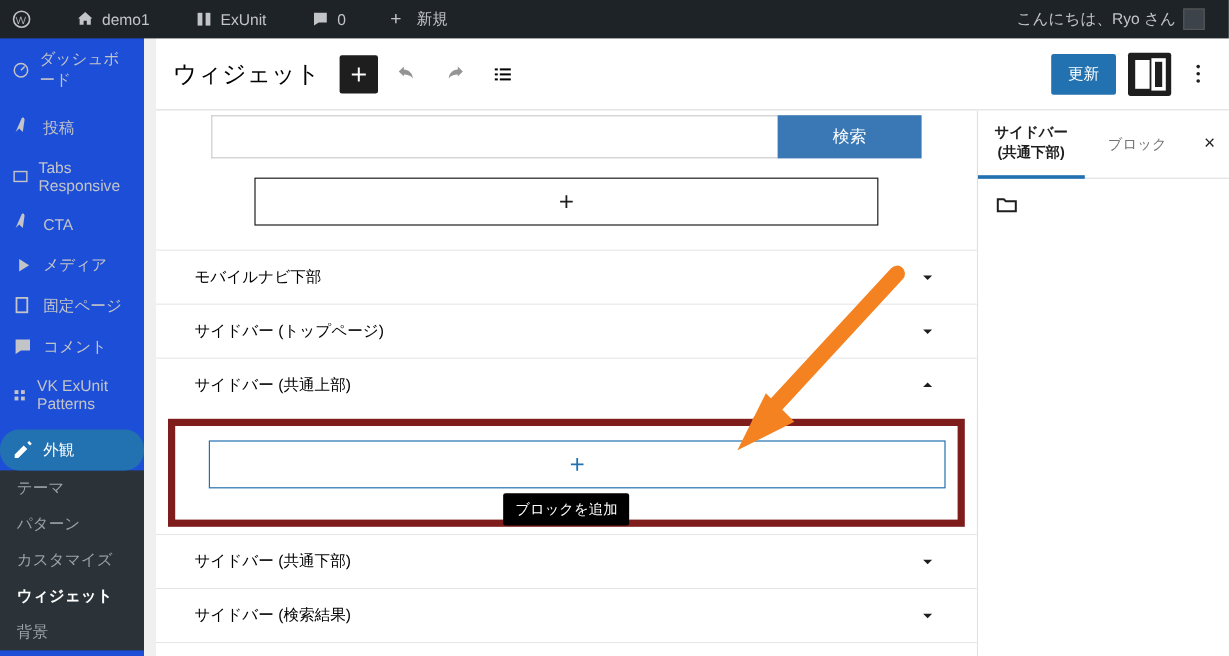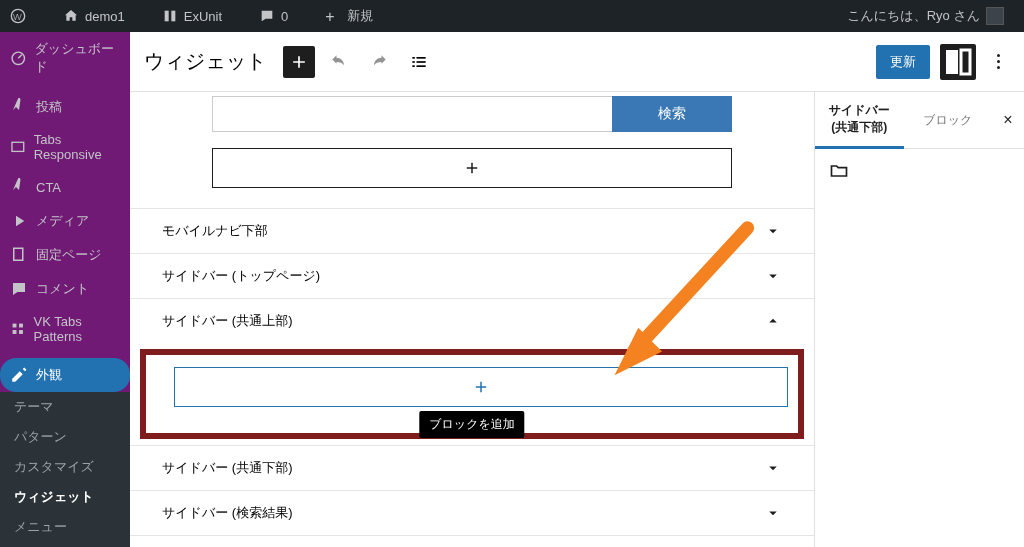--- a/index.html
+++ b/index.html
@@ -7,21 +7,21 @@
 
 
 .wpadminbar { position: fixed; top: 0; left: 0; right: 0; height: 32px; background: #1d2327; color: #c3c4c7; display: flex; align-items: center; font-size: 13px; z-index: 1000; }
 .wpadminbar .ab-left, .wpadminbar .ab-right { display: flex; align-items: center; height: 100%; gap: 17px; }
 .wpadminbar .ab-right { margin-left: auto; padding-right: 20px; gap: 6px; }
 .wpadminbar .ab-item { display: flex; align-items: center; gap: 6px; padding: 0 10px; height: 100%; cursor: pointer; }
 .wpadminbar .ab-item svg, .wpadminbar .ab-item .glyph { width: 16px; height: 16px; fill: #c3c4c7; display: inline-block; }
 .wpadminbar .avatar { width: 18px; height: 18px; background: #3c434a; border: 1px solid #555; }
 
 
-.adminmenu { position: fixed; top: 32px; left: 0; bottom: 0; width: 130px; background: #701a75; color: #c3c4c7; font-size: 13px; overflow: hidden; }
+.adminmenu { position: fixed; top: 32px; left: 0; bottom: 0; width: 120px; background: #1d4ed8; color: #c3c4c7; font-size: 13px; overflow: hidden; }
 .adminmenu .menu-item { display: flex; align-items: center; gap: 8px; padding: 8px 10px; cursor: pointer; }
 .adminmenu .menu-item.current { background: #2271b1; color: #fff; border-radius: 16px; }
 .adminmenu .menu-item .micon { width: 18px; height: 18px; display: flex; align-items: center; justify-content: center; fill: currentColor; }
 .adminmenu .submenu { background: #2c3338; font-size: 13px; }
 .adminmenu .submenu .sub-item { padding: 6px 10px 6px 14px; color: #9ca2a7; cursor: pointer; }
 .adminmenu .submenu .sub-item.current { color: #fff; font-weight: 600; }
 .adminmenu .menu-item.current { position: relative; }
 
 
 .editor-header { position: fixed; top: 32px; left: 130px; right: 0; height: 60px; background: #fff; border-bottom: 1px solid #e0e0e0; display: flex; align-items: center; padding: 0 14px; z-index: 10; }
@@ -33,21 +33,21 @@
 .editor-header .sq-btn.disabled { color: #949494; }
 .editor-header .right { margin-left: auto; display: flex; align-items: center; gap: 10px; }
 .editor-header .update-btn { background: #2271b1; color: #fff; border: none; padding: 8px 14px; font-size: 13px; border-radius: 2px; cursor: pointer; }
 .editor-header .settings-btn { width: 36px; height: 36px; background: #1e1e1e; color: #fff; display: flex; align-items: center; justify-content: center; border-radius: 2px; }
 .editor-header .more-btn { width: 24px; display: flex; flex-direction: column; align-items: center; gap: 3px; cursor: pointer; }
 .editor-header .more-btn span { width: 3px; height: 3px; background: #1e1e1e; border-radius: 50%; }
 
 
 .canvas { position: absolute; top: 92px; left: 130px; width: 684px; bottom: 0; overflow: hidden; background: #fff; }
 .canvas-inner { position: relative; padding: 4px 0 0 0; }
-.search-block { display: flex; margin: 0 auto 16px auto; width: 520px; }
+.search-block { display: flex; margin: 0 auto 16px auto; width: 592px; }
 .search-block .search-input { flex: 1; height: 36px; border: 1px solid #ccc; border-right: none; background: #fff; }
 .search-block .search-btn { width: 120px; height: 36px; background: #3a78b5; color: #fff; border: none; font-size: 14px; cursor: pointer; }
 .appender { margin: 0 auto 20px auto; width: 520px; height: 40px; border: 1px solid #1e1e1e; display: flex; align-items: center; justify-content: center; cursor: pointer; }
 .appender svg { width: 18px; height: 18px; fill: #1e1e1e; }
 
 .area-panel { border-top: 1px solid #e5e5e5; }
 .area-head { display: flex; align-items: center; justify-content: space-between; padding: 13px 32px; font-size: 13px; cursor: pointer; background: #fff; }
 .area-head .chev { width: 18px; height: 18px; fill: #1e1e1e; }
 
 .highlight-panel { border: 6px solid #7f1d1d; margin: 6px 10px; padding: 12px 10px 26px 28px; position: relative; }
@@ -169,37 +169,36 @@
     </div>
   <div class="menu-item">
       <span class="micon">
         <svg viewBox="0 0 24 24">
           <rect x="4" y="4" width="6" height="6" fill="currentColor"></rect>
           <rect x="14" y="4" width="6" height="6" fill="currentColor"></rect>
           <rect x="4" y="14" width="6" height="6" fill="currentColor"></rect>
           <rect x="14" y="14" width="6" height="6" fill="currentColor"></rect>
         </svg>
       </span>
-      <span>VK Tabs Patterns</span>
+      <span>VK ExUnit Patterns</span>
     </div>
   <div style="height:6px"></div>
   <div class="menu-item current">
       <span class="micon">
         <svg viewBox="0 0 24 24">
           <path d="M7 21l10-10-4-4L3 17v4zM20 7l-3-3 2-2 3 3z" fill="currentColor"></path>
         </svg>
       </span>
       <span>外観</span>
     </div>
   <div class="submenu">
     <div class="sub-item">テーマ</div>
     <div class="sub-item">パターン</div>
     <div class="sub-item">カスタマイズ</div>
     <div class="sub-item current">ウィジェット</div>
-    <div class="sub-item">メニュー</div>
     <div class="sub-item">背景</div>
 
   </div>
 
 </div>
 
 <div class="editor-header">
   <div class="title">ウィジェット</div>
   <div class="toolbar">
     <div class="sq-btn add">

